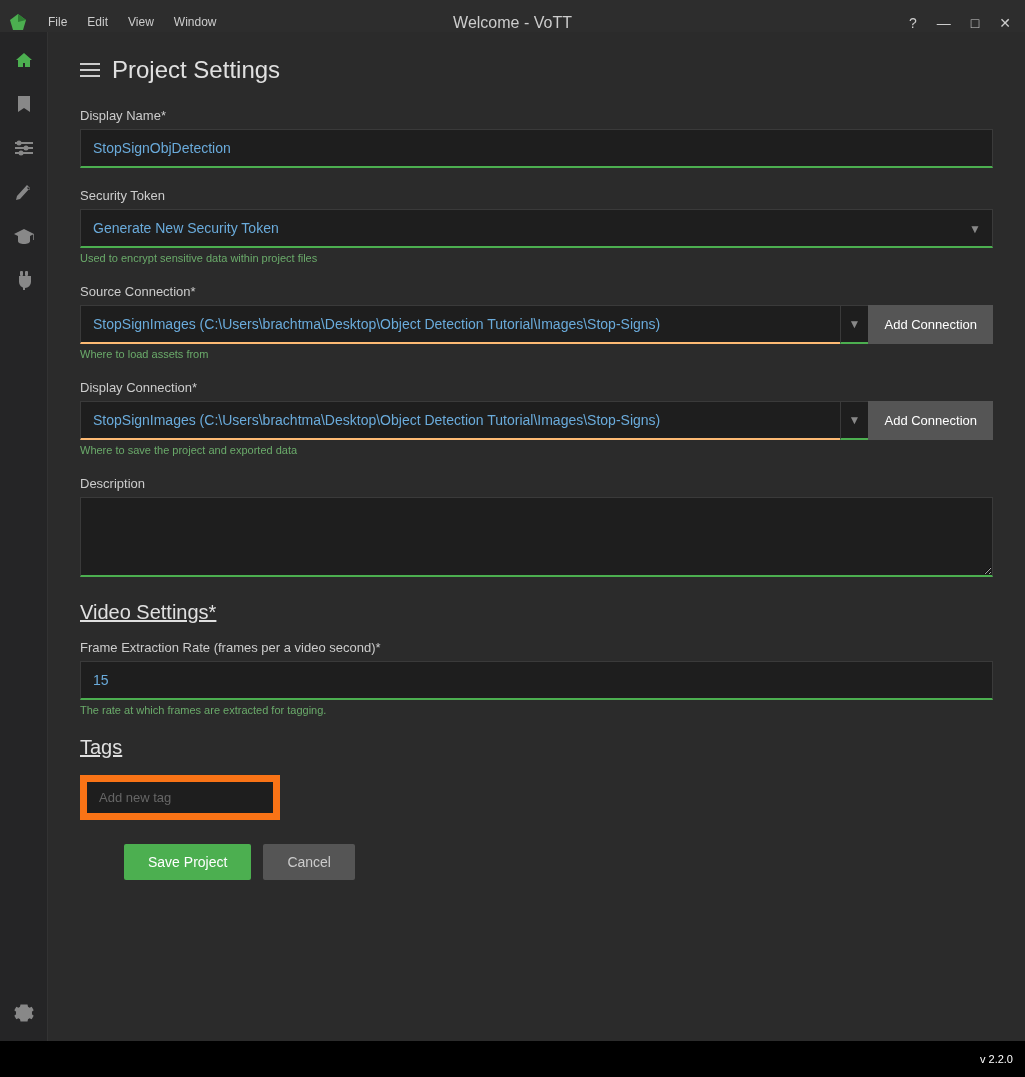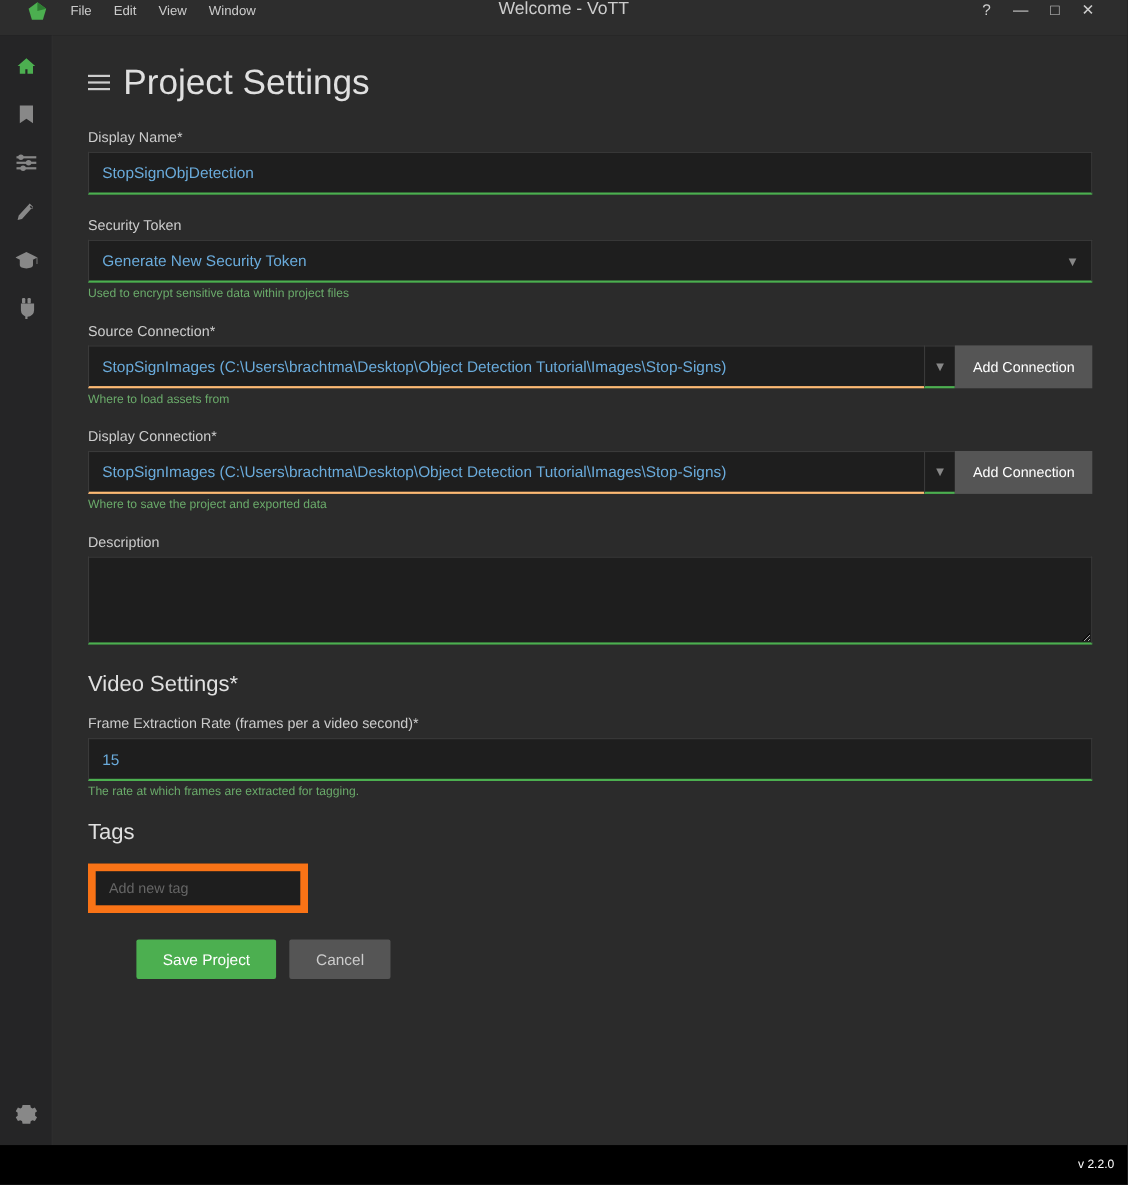--- a/index.html
+++ b/index.html
@@ -12,23 +12,23 @@
       overflow: hidden;
       display: flex;
       flex-direction: column;
     }
 
     
     .title-bar {
       background: #2d2d2d;
       height: 32px;
       display: flex;
-      align-items: flex-start;
+      align-items: flex-end;
       justify-content: space-between;
-      padding: 0 24px;
+      padding: 0 8px;
       flex-shrink: 0;
     }
     .title-bar-left {
       display: flex;
       align-items: center;
       gap: 16px;
     }
     .app-logo {
       width: 20px;
       height: 20px;
@@ -110,21 +110,21 @@
       padding: 24px 32px;
     }
 
     .page-title {
       display: flex;
       align-items: center;
       gap: 12px;
       margin-bottom: 24px;
     }
     .page-title h1 {
-      font-size: 32px;
+      font-size: 24px;
       font-weight: 400;
       color: #e0e0e0;
     }
     .hamburger-icon {
       display: flex;
       flex-direction: column;
       gap: 4px;
       cursor: pointer;
     }
     .hamburger-icon span {
@@ -236,20 +236,21 @@
       outline: none;
       resize: vertical;
       min-height: 80px;
     }
 
     .section-title {
       font-size: 20px;
       font-weight: 400;
       color: #e0e0e0;
       margin-bottom: 16px;
+      text-decoration: underline;
     }
 
     .tags-input {
       background: #1e1e1e;
       border: 7px solid #f97316;
       color: #ccc;
       font-size: 13px;
       padding: 8px 12px;
       outline: none;
       width: 200px;

